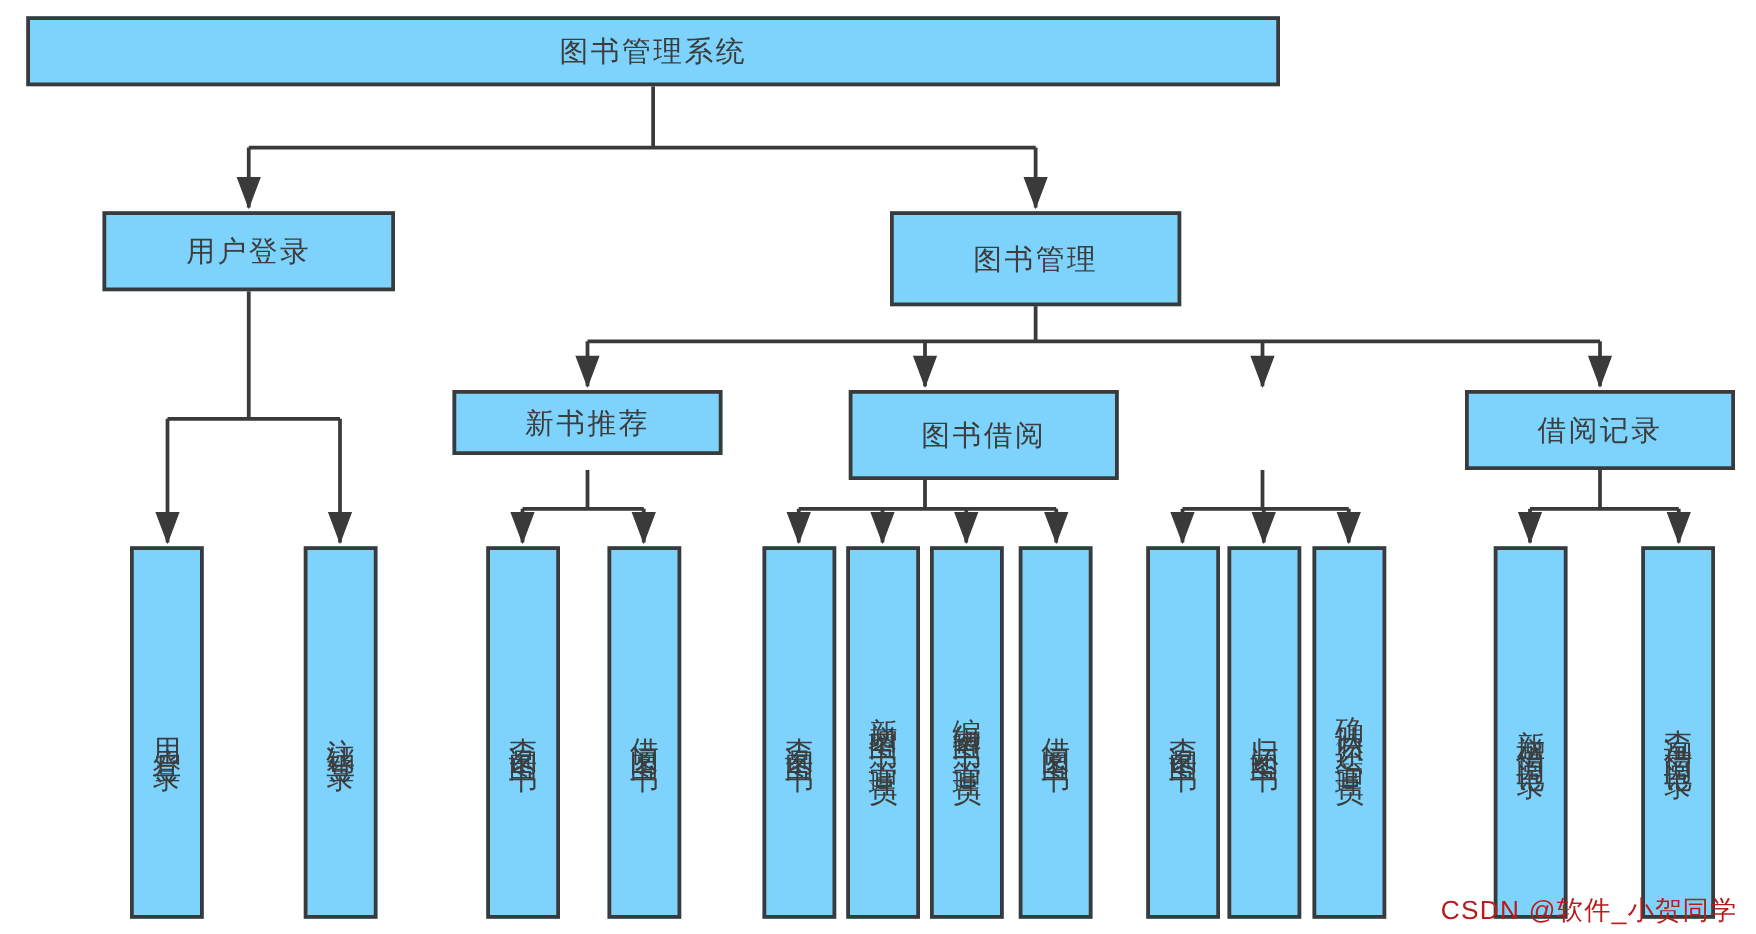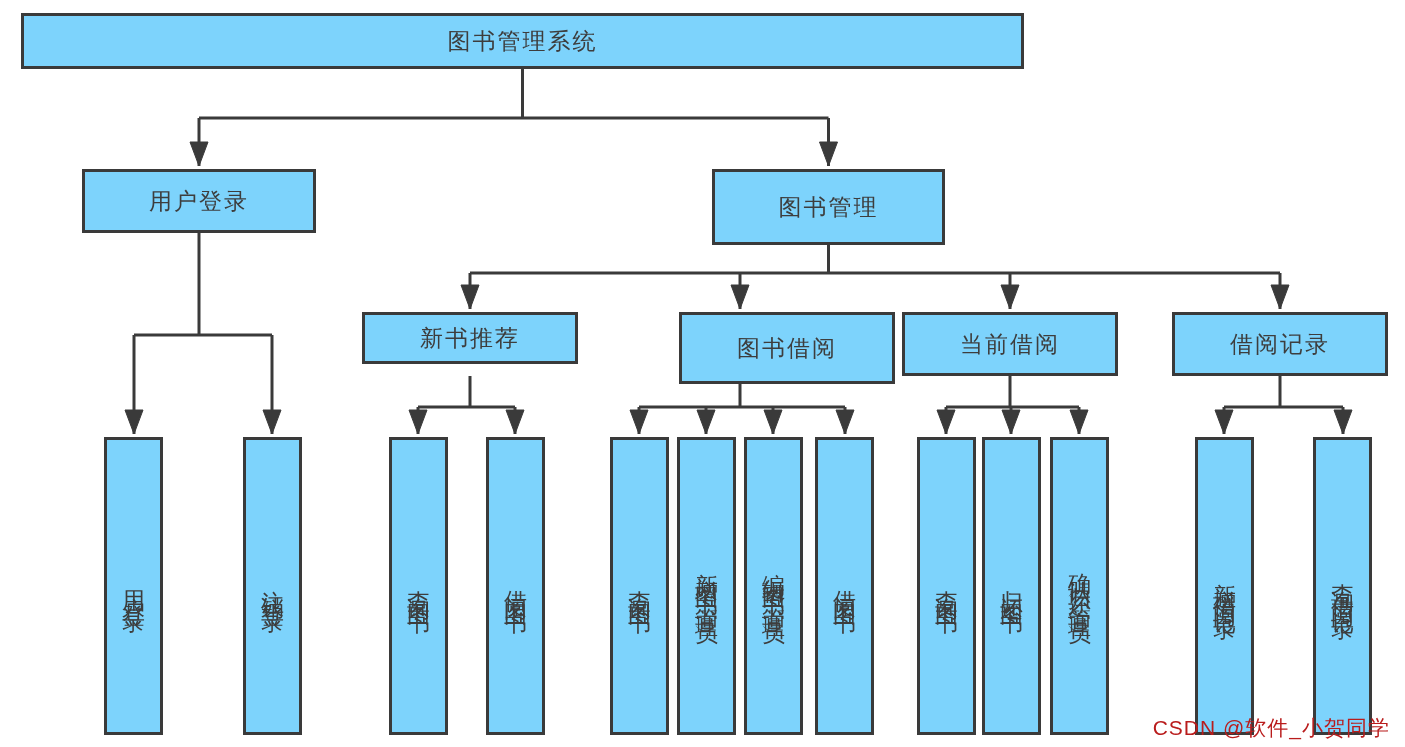--- a/index.html
+++ b/index.html
@@ -119,23 +119,20 @@
   <div class="node h-label" style="left:712px; top:169px; width:233px; height:76px;font-family:Liberation Mono, monospace;">
     <span>图书管理</span>
   </div>
 
   <div class="node h-label" style="left:362px; top:312px; width:216px; height:52px;">
     <span>新书推荐</span>
   </div>
   <div class="node h-label" style="left:632px; top:312px; width:216px; height:72px;margin-left:47px;">
     <span>图书借阅</span>
   </div>
-  <div class="node h-label" style="left:902px; top:312px; width:216px; height:64px;">
-    <span>当前借阅</span>
-  </div>
   <div class="node h-label" style="left:1172px; top:312px; width:216px; height:64px;">
     <span>借阅记录</span>
   </div>
 
   <div class="node leaf" style="left:104px;">
     <span class="vtext">用户登录</span>
   </div>
   <div class="node leaf" style="left:243px;">
     <span class="vtext">注销登录</span>
   </div>

